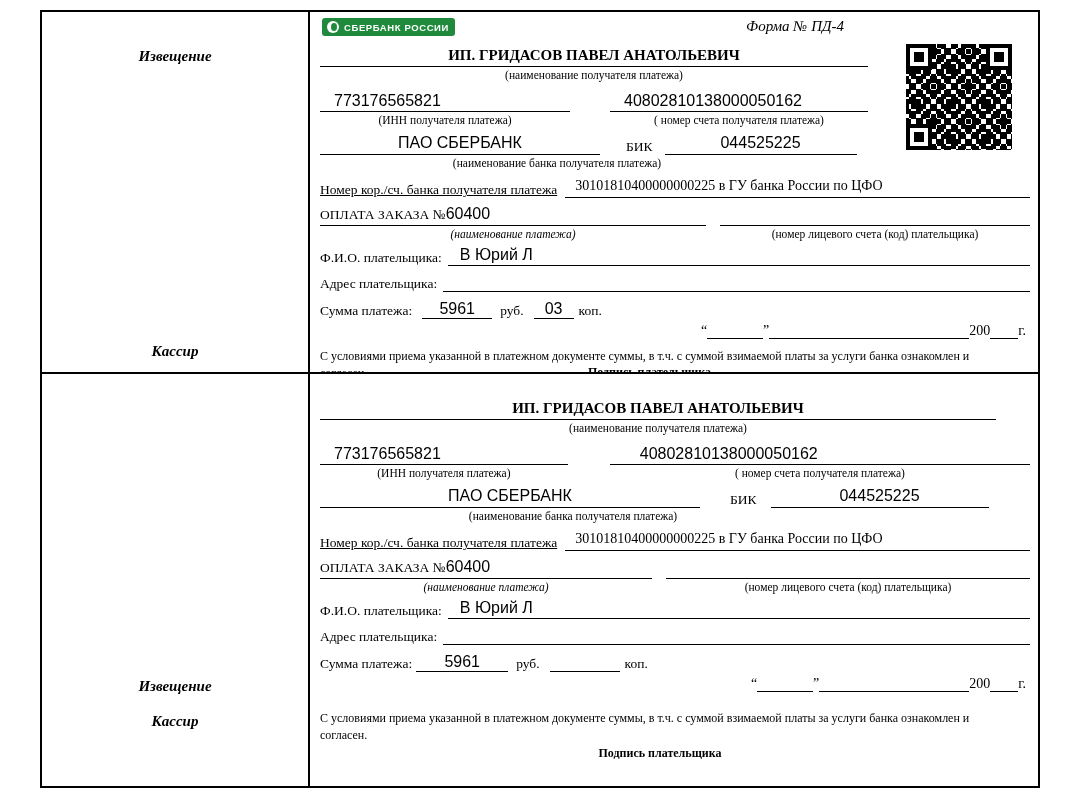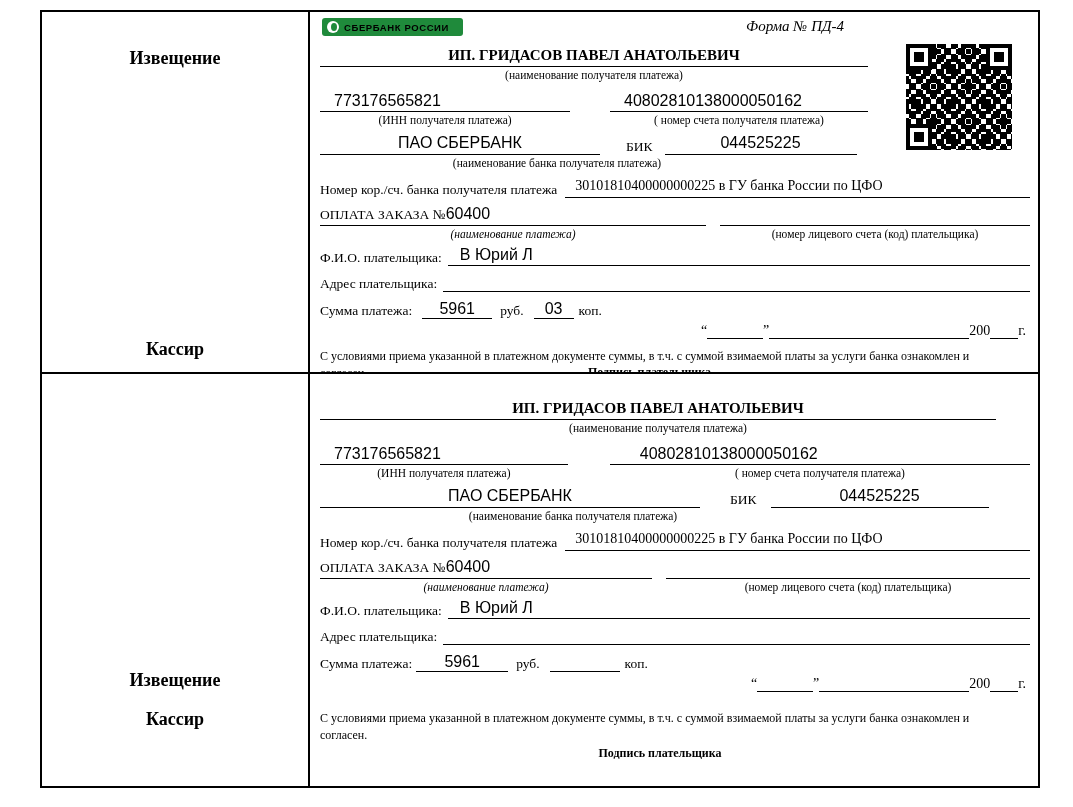--- a/index.html
+++ b/index.html
@@ -10,34 +10,34 @@
   }
   .sheet { position:absolute; left:40px; top:10px; width:1000px; height:778px; }
   .form-table {
     display:grid; grid-template-columns:268px 1fr; grid-template-rows:362px 1fr;
     width:100%; height:100%; border:2px solid #000; background:#fff;
   }
   .cell { overflow:hidden; }
   .left-cell { border-right:2px solid #000; display:flex; flex-direction:column; align-items:center; }
   .left-top { border-bottom:2px solid #000; justify-content:space-between; padding:36px 0 12px; }
   .left-bottom { justify-content:flex-end; padding-bottom:56px; gap:18px; }
-  .stub-label { font-weight:bold; font-size:18px; }
+  .stub-label { font-weight:bold; font-size:15px;font-style:italic; }
   .right-cell { position:relative; padding:6px 8px 0 10px; }
   .right-top { border-bottom:2px solid #000; }
   .right-bottom { padding-top:26px; }
   .val { font-family:Liberation Sans, sans-serif; font-size:16px; }
   .cap { font-size:11.5px; }
   .lbl { font-size:13.5px; }
   .ub { border-bottom:1px solid #000; }
 
   
   .hdr { display:flex; justify-content:space-between; align-items:flex-start; height:22px; }
   .logo {
-    display:flex; align-items:center; gap:5px; background:#1f8a3b; color:#000000;
-    border-radius:3px; padding:2px 14px 2px 5px; height:18px; margin-left:2px;
+    display:flex; align-items:center; gap:5px; background:#1f8a3b; color:#ffffff;
+    border-radius:3px; padding:2px 6px 2px 5px; height:18px; margin-left:2px;
   }
   .logo-dot { position:relative; width:12px; height:12px; border-radius:50%; background:#fff; flex:0 0 auto; }
   .logo-dot::after { content:""; position:absolute; left:4px; top:2px; right:2px; bottom:2px; border-radius:50%; background:#1f8a3b; }
   .logo-text { font-family:"Liberation Sans", sans-serif; font-size:9.5px; font-weight:bold; letter-spacing:.6px; white-space:nowrap; }
   .form-title { font-style:italic; font-weight:normal; font-size:15px; margin-right:186px; white-space:nowrap; }
 
   
   .qr {
     position:absolute; top:32px; right:26px; width:106px; height:106px;
     background:
@@ -69,21 +69,21 @@
   .bank-box { width:280px; text-align:center; height:21px; }
   .sec-bottom .bank-box { width:380px; }
   .bik-label { margin-left:26px; }
   .sec-bottom .bik-label { margin-left:30px; }
   .bik-box { width:192px; margin-left:12px; text-align:center; height:21px; }
   .sec-bottom .bik-box { width:218px; margin-left:14px; }
   .bank-cap { width:390px; margin-left:42px; text-align:center; margin-top:2px; }
   .sec-bottom .bank-cap { margin-left:58px; }
 
   .corr-row { display:flex; margin-top:9px; align-items:flex-end; }
-  .corr-label { white-space:nowrap; }
+  .corr-label { white-space:nowrap;text-decoration:underline; }
   .corr-box { flex:1; margin-left:8px; padding-left:10px; font-size:14px; height:20px; white-space:nowrap; }
 
   .pay-row { display:flex; margin-top:7px; align-items:flex-end; }
   .pay-box { width:386px; height:21px; white-space:nowrap; }
   .sec-bottom .pay-box { width:332px; }
   .pay-box2 { flex:1; margin-left:14px; height:21px; }
   .pay-caps { display:flex; margin-top:2px; }
   .cap-pay { width:386px; text-align:center;font-style:italic; }
   .sec-bottom .cap-pay { width:332px; }
   .cap-pers { flex:1; margin-left:14px; text-align:center; }

